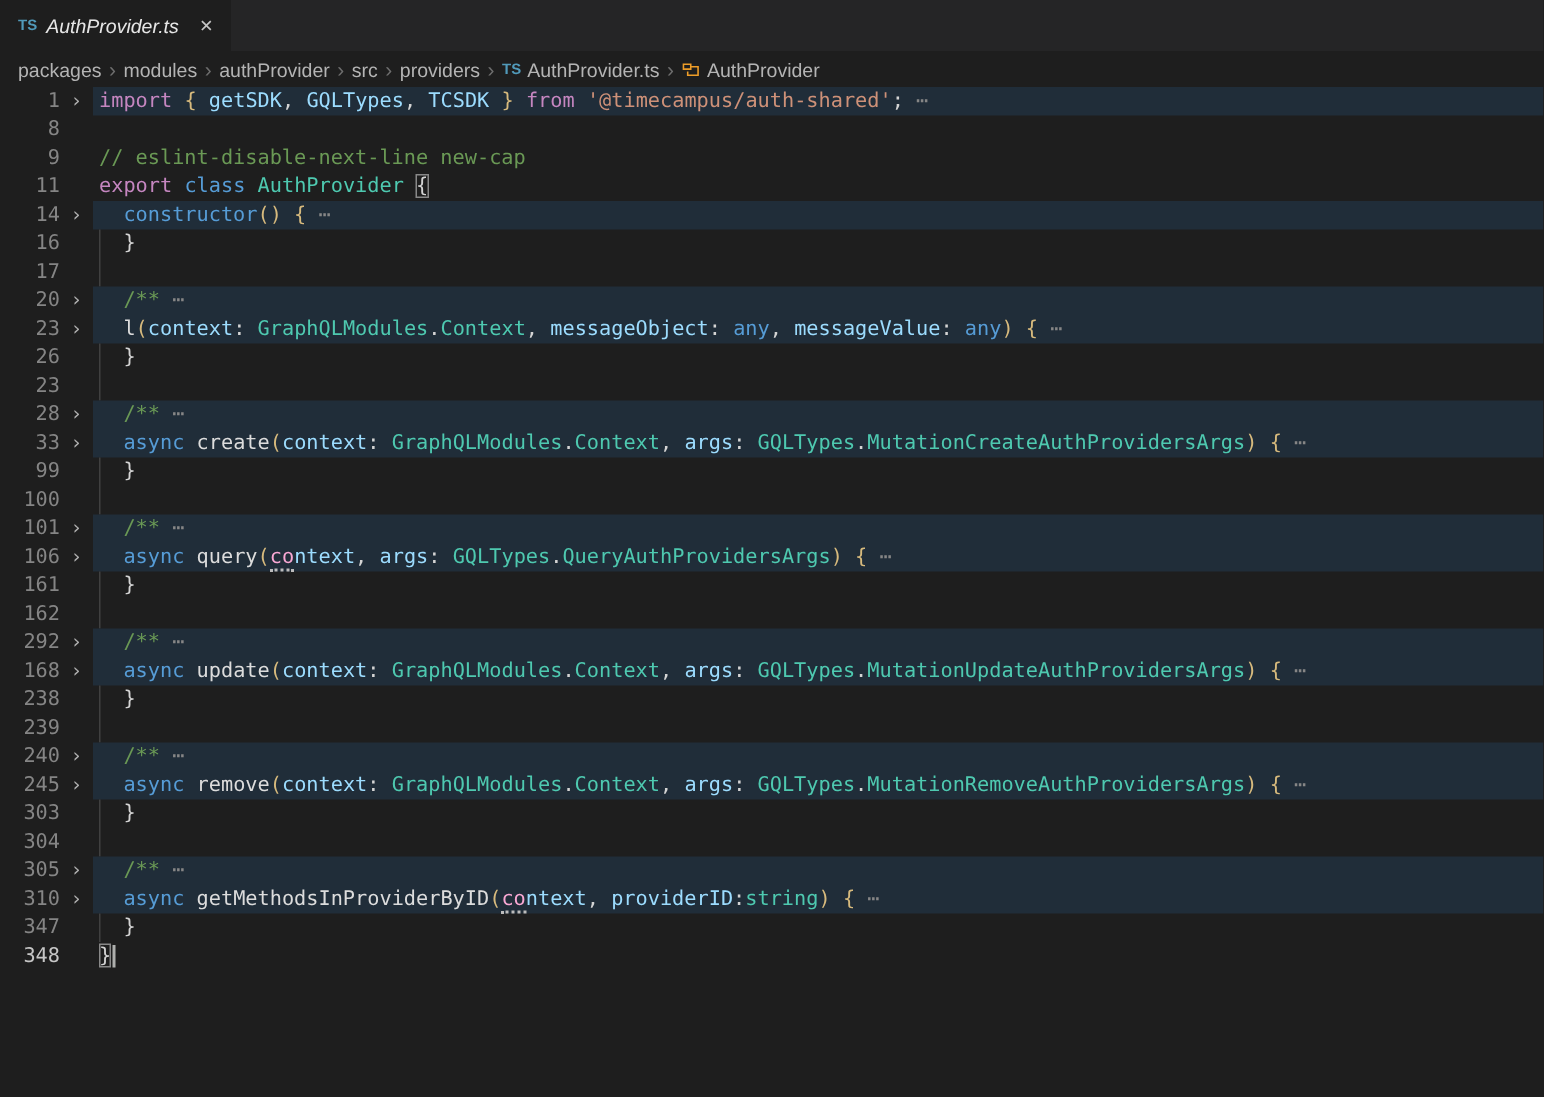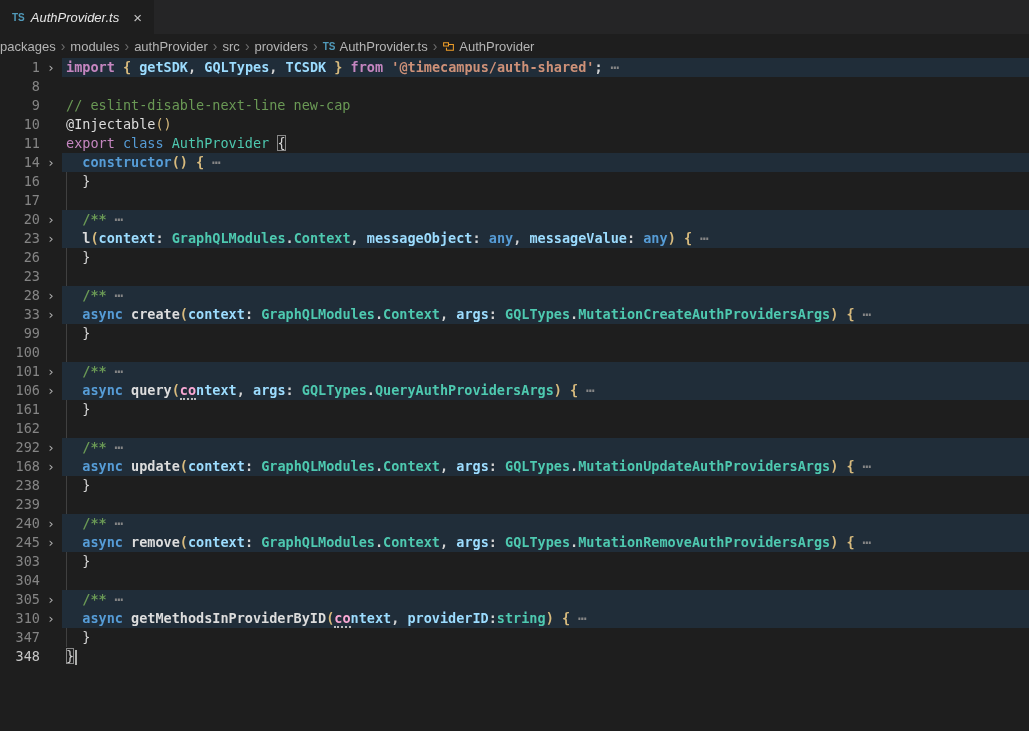--- a/index.html
+++ b/index.html
@@ -9,35 +9,35 @@
   
   .tabbar { height:34px; background:#252526; display:flex; align-items:stretch; }
   .tab { display:flex; align-items:center; gap:6px; padding:0 12px; background:#1e1e1e;
          min-width:150px; cursor:pointer; }
   .tab-label { color:#e7e7e7; font-size:13px; font-style:italic; }
   .ts-icon { color:#519aba; font-size:10px; font-weight:bold; letter-spacing:0; }
   .tab-close { color:#c5c5c5; font-size:15px; margin-left:8px; line-height:1; }
 
   
   .breadcrumbs { height:24px; background:#1e1e1e; display:flex; align-items:center;
-                 font-size:13px; color:#b4b4b4; }
+                 padding-left:12px; font-size:13px; color:#b4b4b4; }
   .crumb { display:flex; align-items:center; gap:4px; cursor:pointer; white-space:pre; }
   .crumb-sep { color:#6e6e6e; margin:0 5px; font-size:14px; }
   .class-icon svg { display:block; }
 
   
   .editor { position:relative; background:#1e1e1e; }
   .row { display:flex; height:19px; line-height:19px; position:relative;
          font-family:"DejaVu Sans Mono","Liberation Mono",monospace; font-size:13.5px; }
   .gutter { width:62px; flex:0 0 62px; display:flex; }
   .ln { width:40px; text-align:right; color:#858585; user-select:none; }
   .ln.active { color:#c6c6c6; }
   .foldcol { width:22px; text-align:center; color:#b0b0b0; font-size:13px; cursor:pointer; }
   .code { flex:1; white-space:pre; padding-left:4px; position:relative; color:#d4d4d4; }
-  .code.hl { background:#202d39;font-weight:bold; }
+  .code.hl { background:#202d39; }
   .guide { position:absolute; left:4px; top:0; bottom:0; width:1px; background:#404040; }
 
   
   .tk-kw1 { color:#c586c0; }
   .tk-kw2 { color:#569cd6; }
   .tk-meth{ color:#dcdcdc; }
   .tk-type{ color:#4ec9b0; }
   .tk-var { color:#9cdcfe; }
   .tk-str { color:#ce9178; }
   .tk-com { color:#6a9955; }
@@ -95,27 +95,20 @@
     </div>
     <div class="row">
       <div class="gutter">
         <span class="ln">9</span>
         <span class="foldcol"></span>
       </div>
       <div class="code"><span class="tk-com">// eslint-disable-next-line new-cap</span></div>
     </div>
     <div class="row">
       <div class="gutter">
-        <span class="ln">10</span>
-        <span class="foldcol"></span>
-      </div>
-      <div class="code"><span class="tk-meth">@Injectable</span><span class="tk-br">()</span></div>
-    </div>
-    <div class="row">
-      <div class="gutter">
         <span class="ln">11</span>
         <span class="foldcol"></span>
       </div>
       <div class="code"><span class="tk-kw1">export</span><span class="tk-fg"> </span><span class="tk-kw2">class</span><span class="tk-fg"> </span><span class="tk-type">AuthProvider</span><span class="tk-fg"> </span><span class="tk-brx">{</span></div>
     </div>
     <div class="row">
       <div class="gutter">
         <span class="ln">14</span>
         <span class="foldcol">›</span>
       </div>

